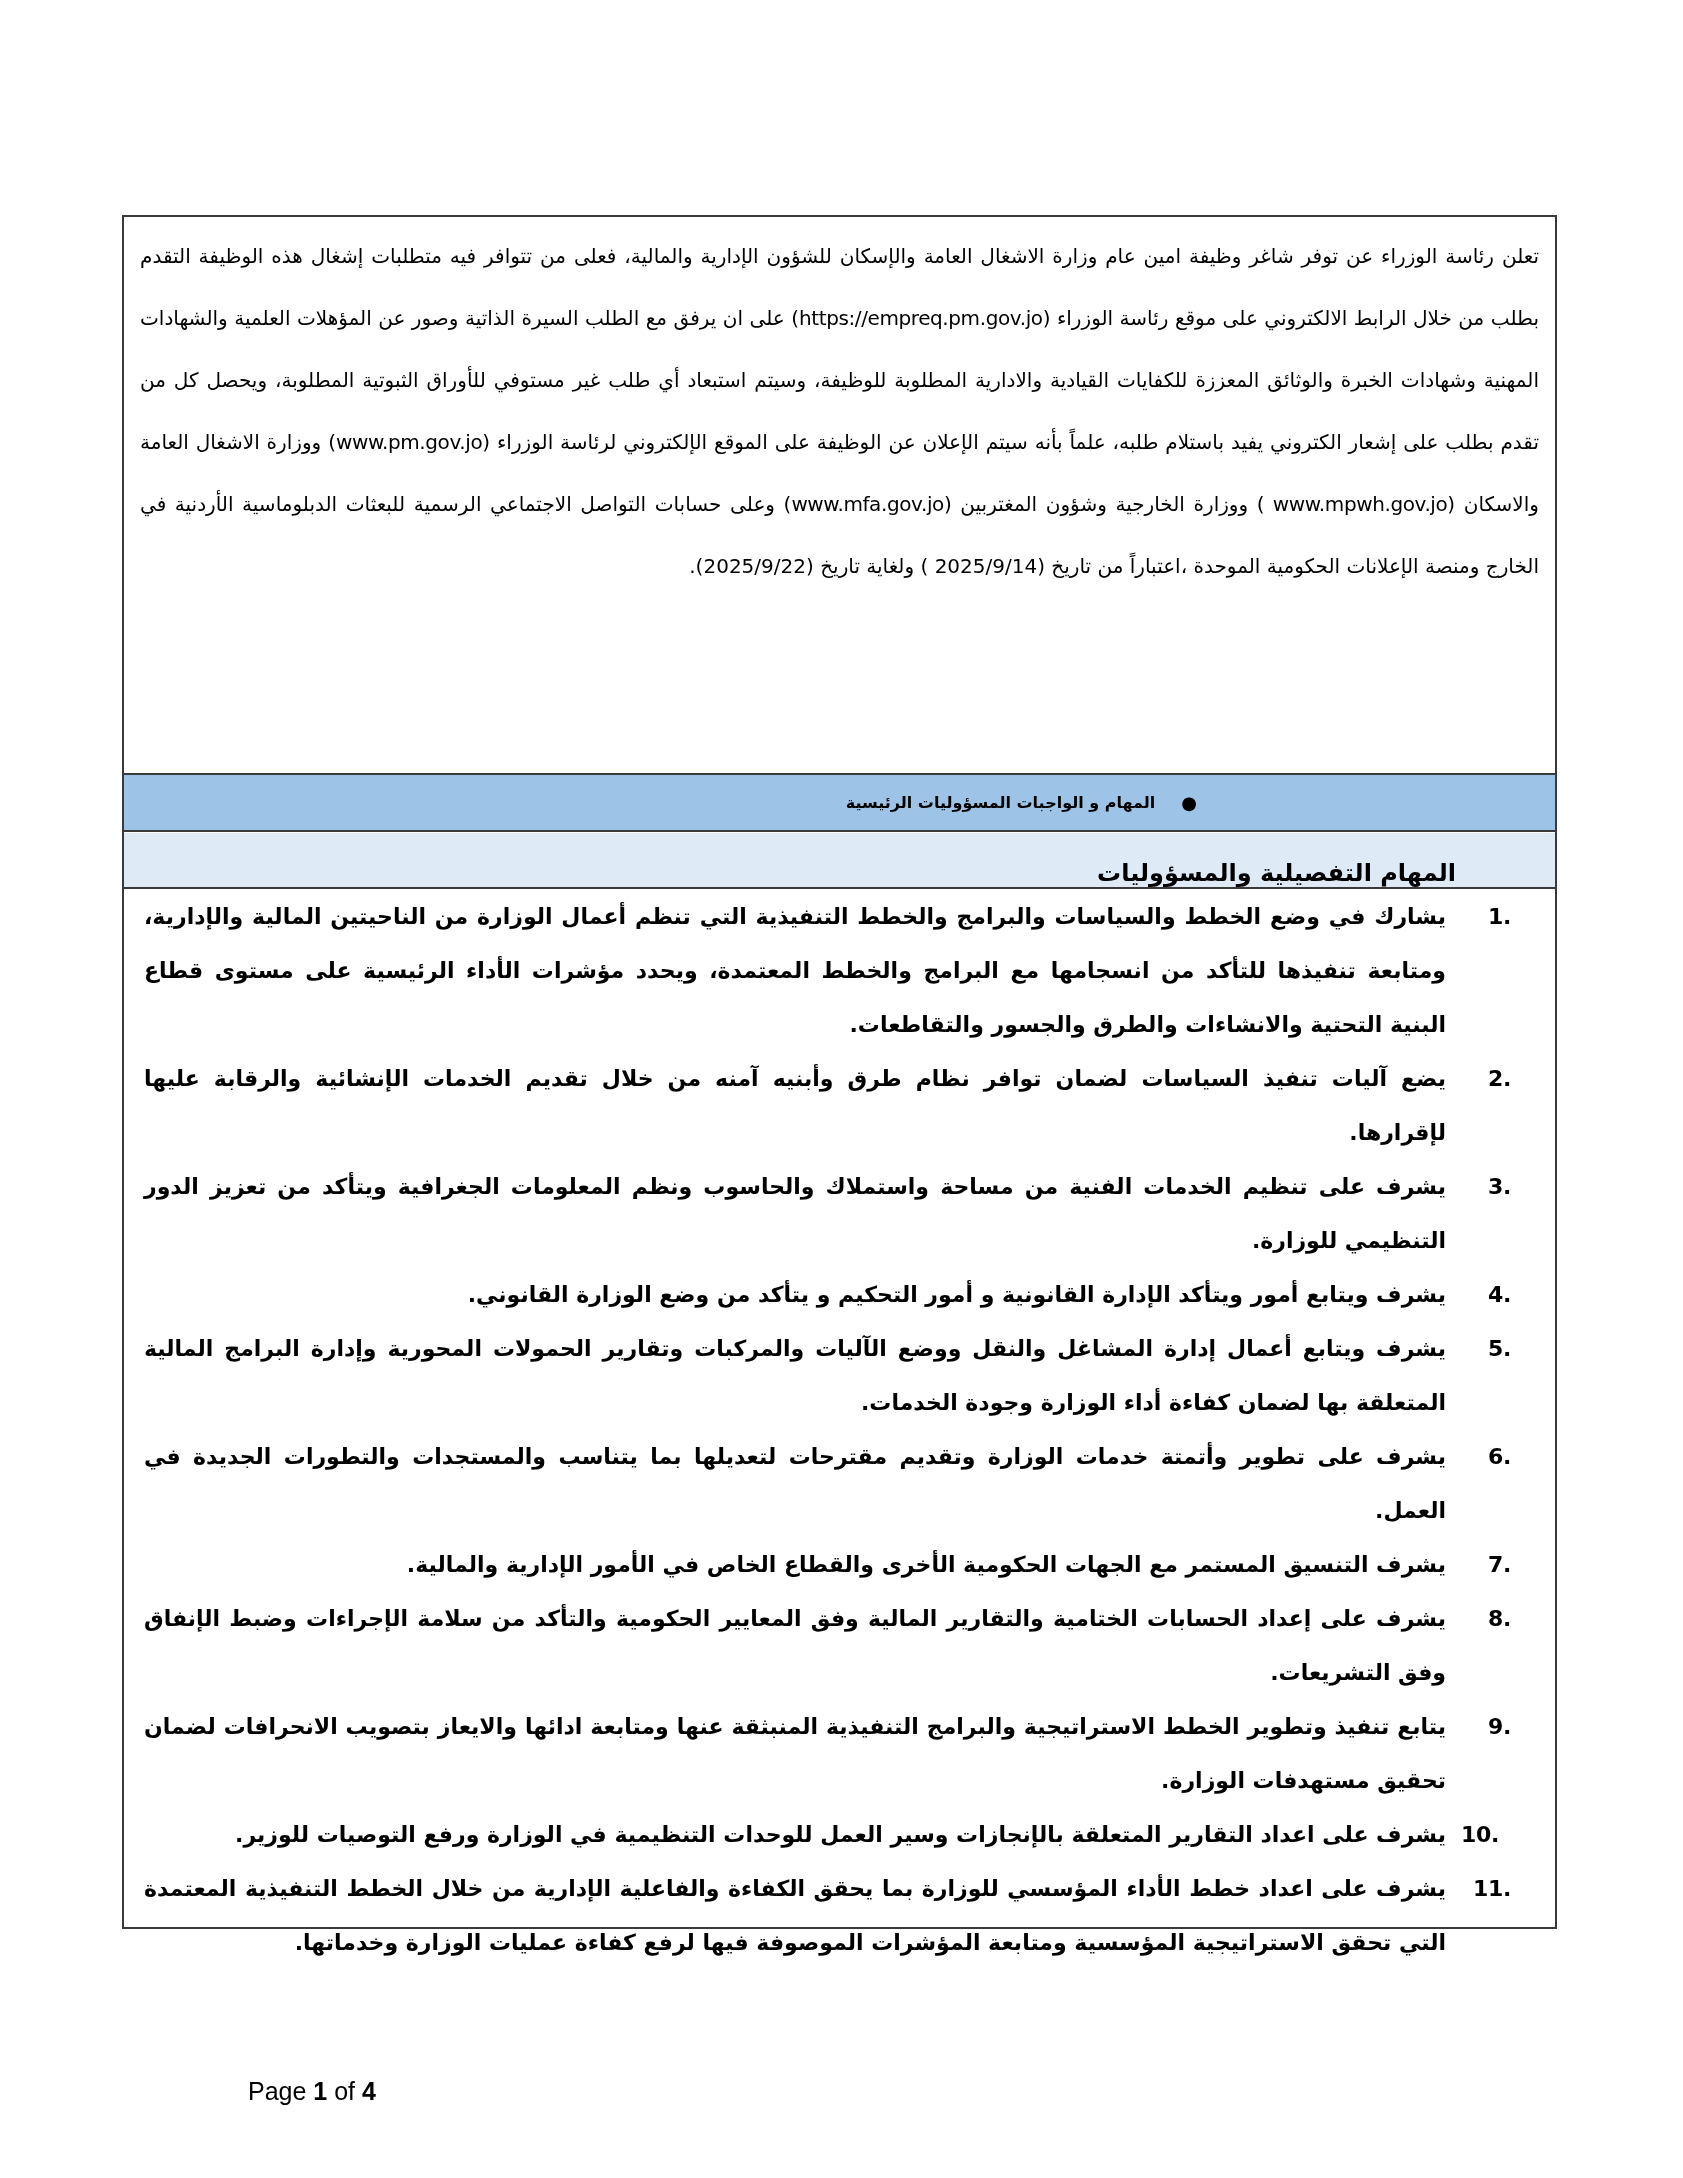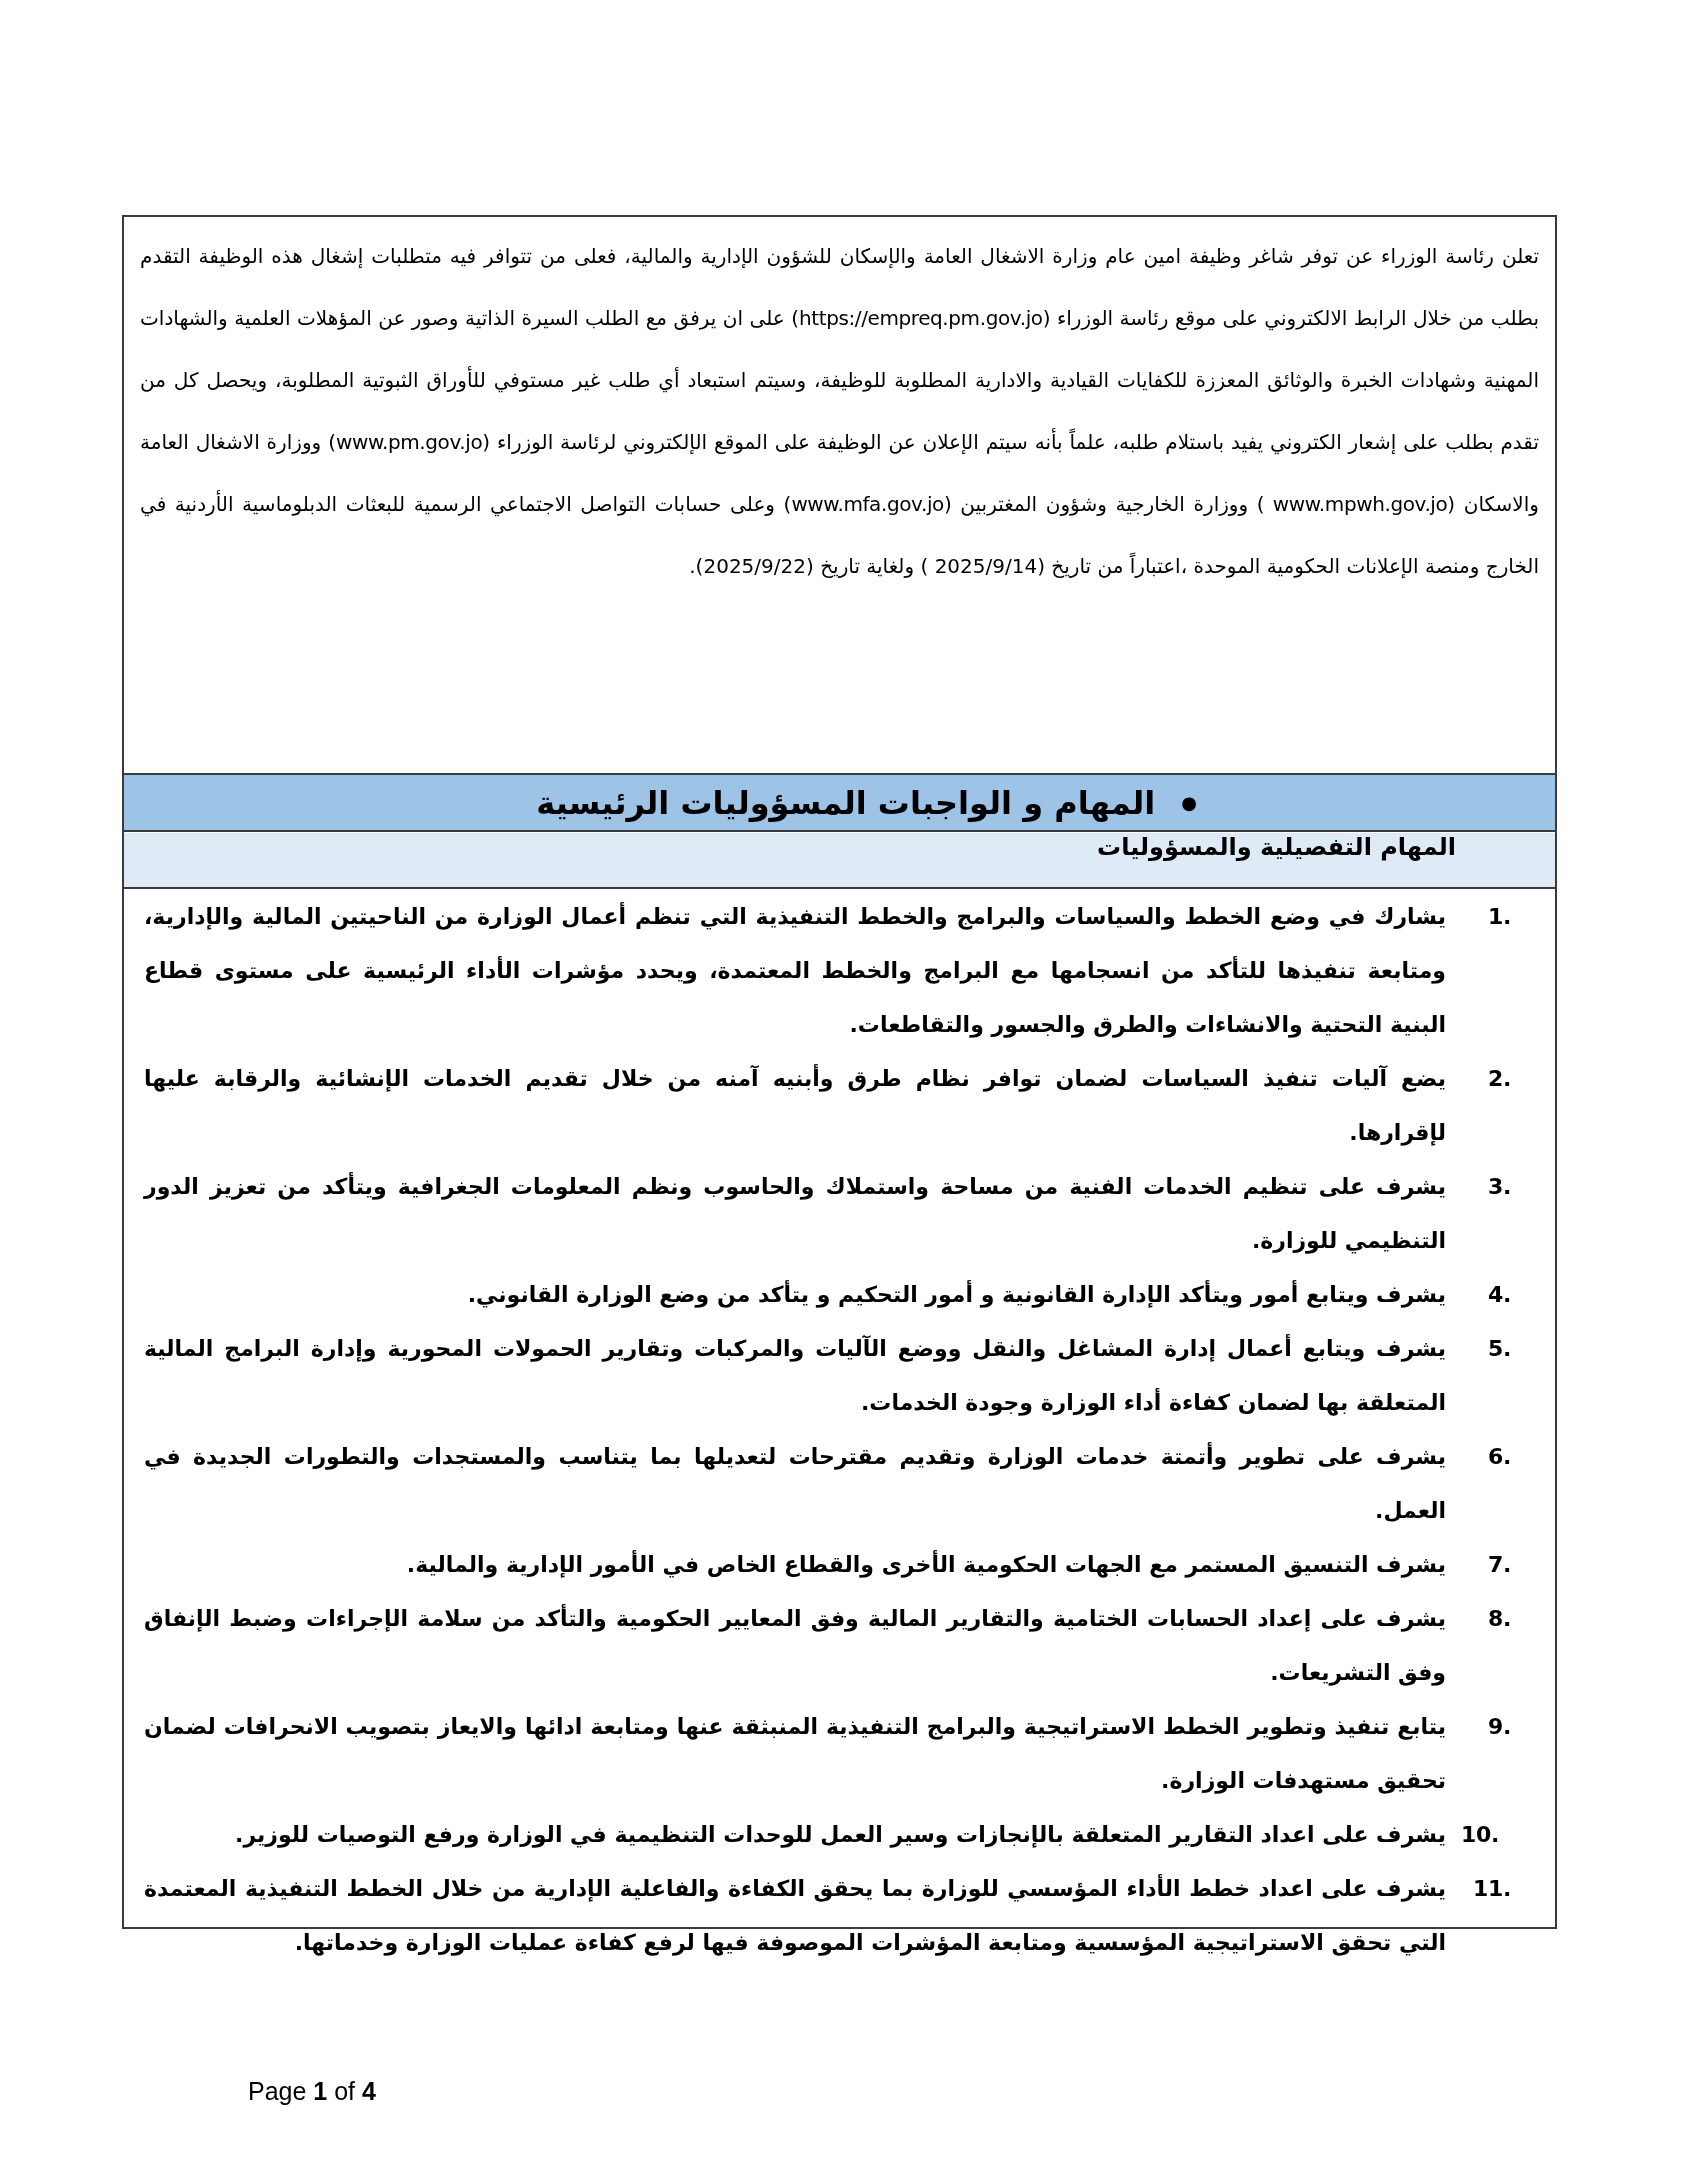--- a/index.html
+++ b/index.html
@@ -11,24 +11,24 @@
   .intro { position: absolute; left: 0; top: 0; right: 0; height: 557px; direction: rtl;
            box-sizing: border-box; padding: 8px 16px 0 16px; }
   .title { text-align: center; font-weight: bold; font-size: 25px; text-decoration: underline;
            line-height: 40px; margin: 0 0 2px 0; }
   .intro-text { font-size: 20px; line-height: 62px; text-align: justify; text-align-last: right;
                 font-weight: normal; letter-spacing: -0.4px; }
   .row-main { position: absolute; left: 0; right: 0; top: 556px; height: 59px; background: #9dc3e6;
               border-top: 2px solid #3a3a3a; border-bottom: 2px solid #3a3a3a; box-sizing: border-box;
               direction: rtl; display: flex; align-items: center; }
   .row-main .bullet { margin-right: 358px; margin-left: 26px; font-size: 18px; }
-  .row-main .label { font-weight: bold; font-size: 32px; }
+  .row-main .label { font-weight: bold; font-size: 16px; }
   .row-sub { position: absolute; left: 0; right: 0; top: 616px; height: 56px; background: #deeaf6;
              border-bottom: 2px solid #3a3a3a; box-sizing: border-box; direction: rtl;
-             display: flex; align-items: flex-start; }
+             display: flex; align-items: flex-end; }
   .row-sub .label { font-weight: bold; font-size: 24px; margin-right: 99px; }
   .list { position: absolute; left: 0; right: 0; top: 673px; direction: rtl; margin: 0;
           padding: 0 0 0 20px; list-style: none; }
   .list li { display: flex; direction: rtl; font-weight: bold; font-size: 22px; line-height: 54px;
              letter-spacing: -0.3px; }
   .list .num-wrap { flex: 0 0 auto; width: 87px; text-align: right; padding-right: 0; }
   .list .txt { flex: 1; text-align: justify; text-align-last: right; padding-left: 0; }
   .footer { position: absolute; left: 248px; top: 2077px; font-family: "Liberation Sans", sans-serif;
             font-size: 25px; direction: ltr; text-align: right; }
   .footer b { font-weight: bold; }

